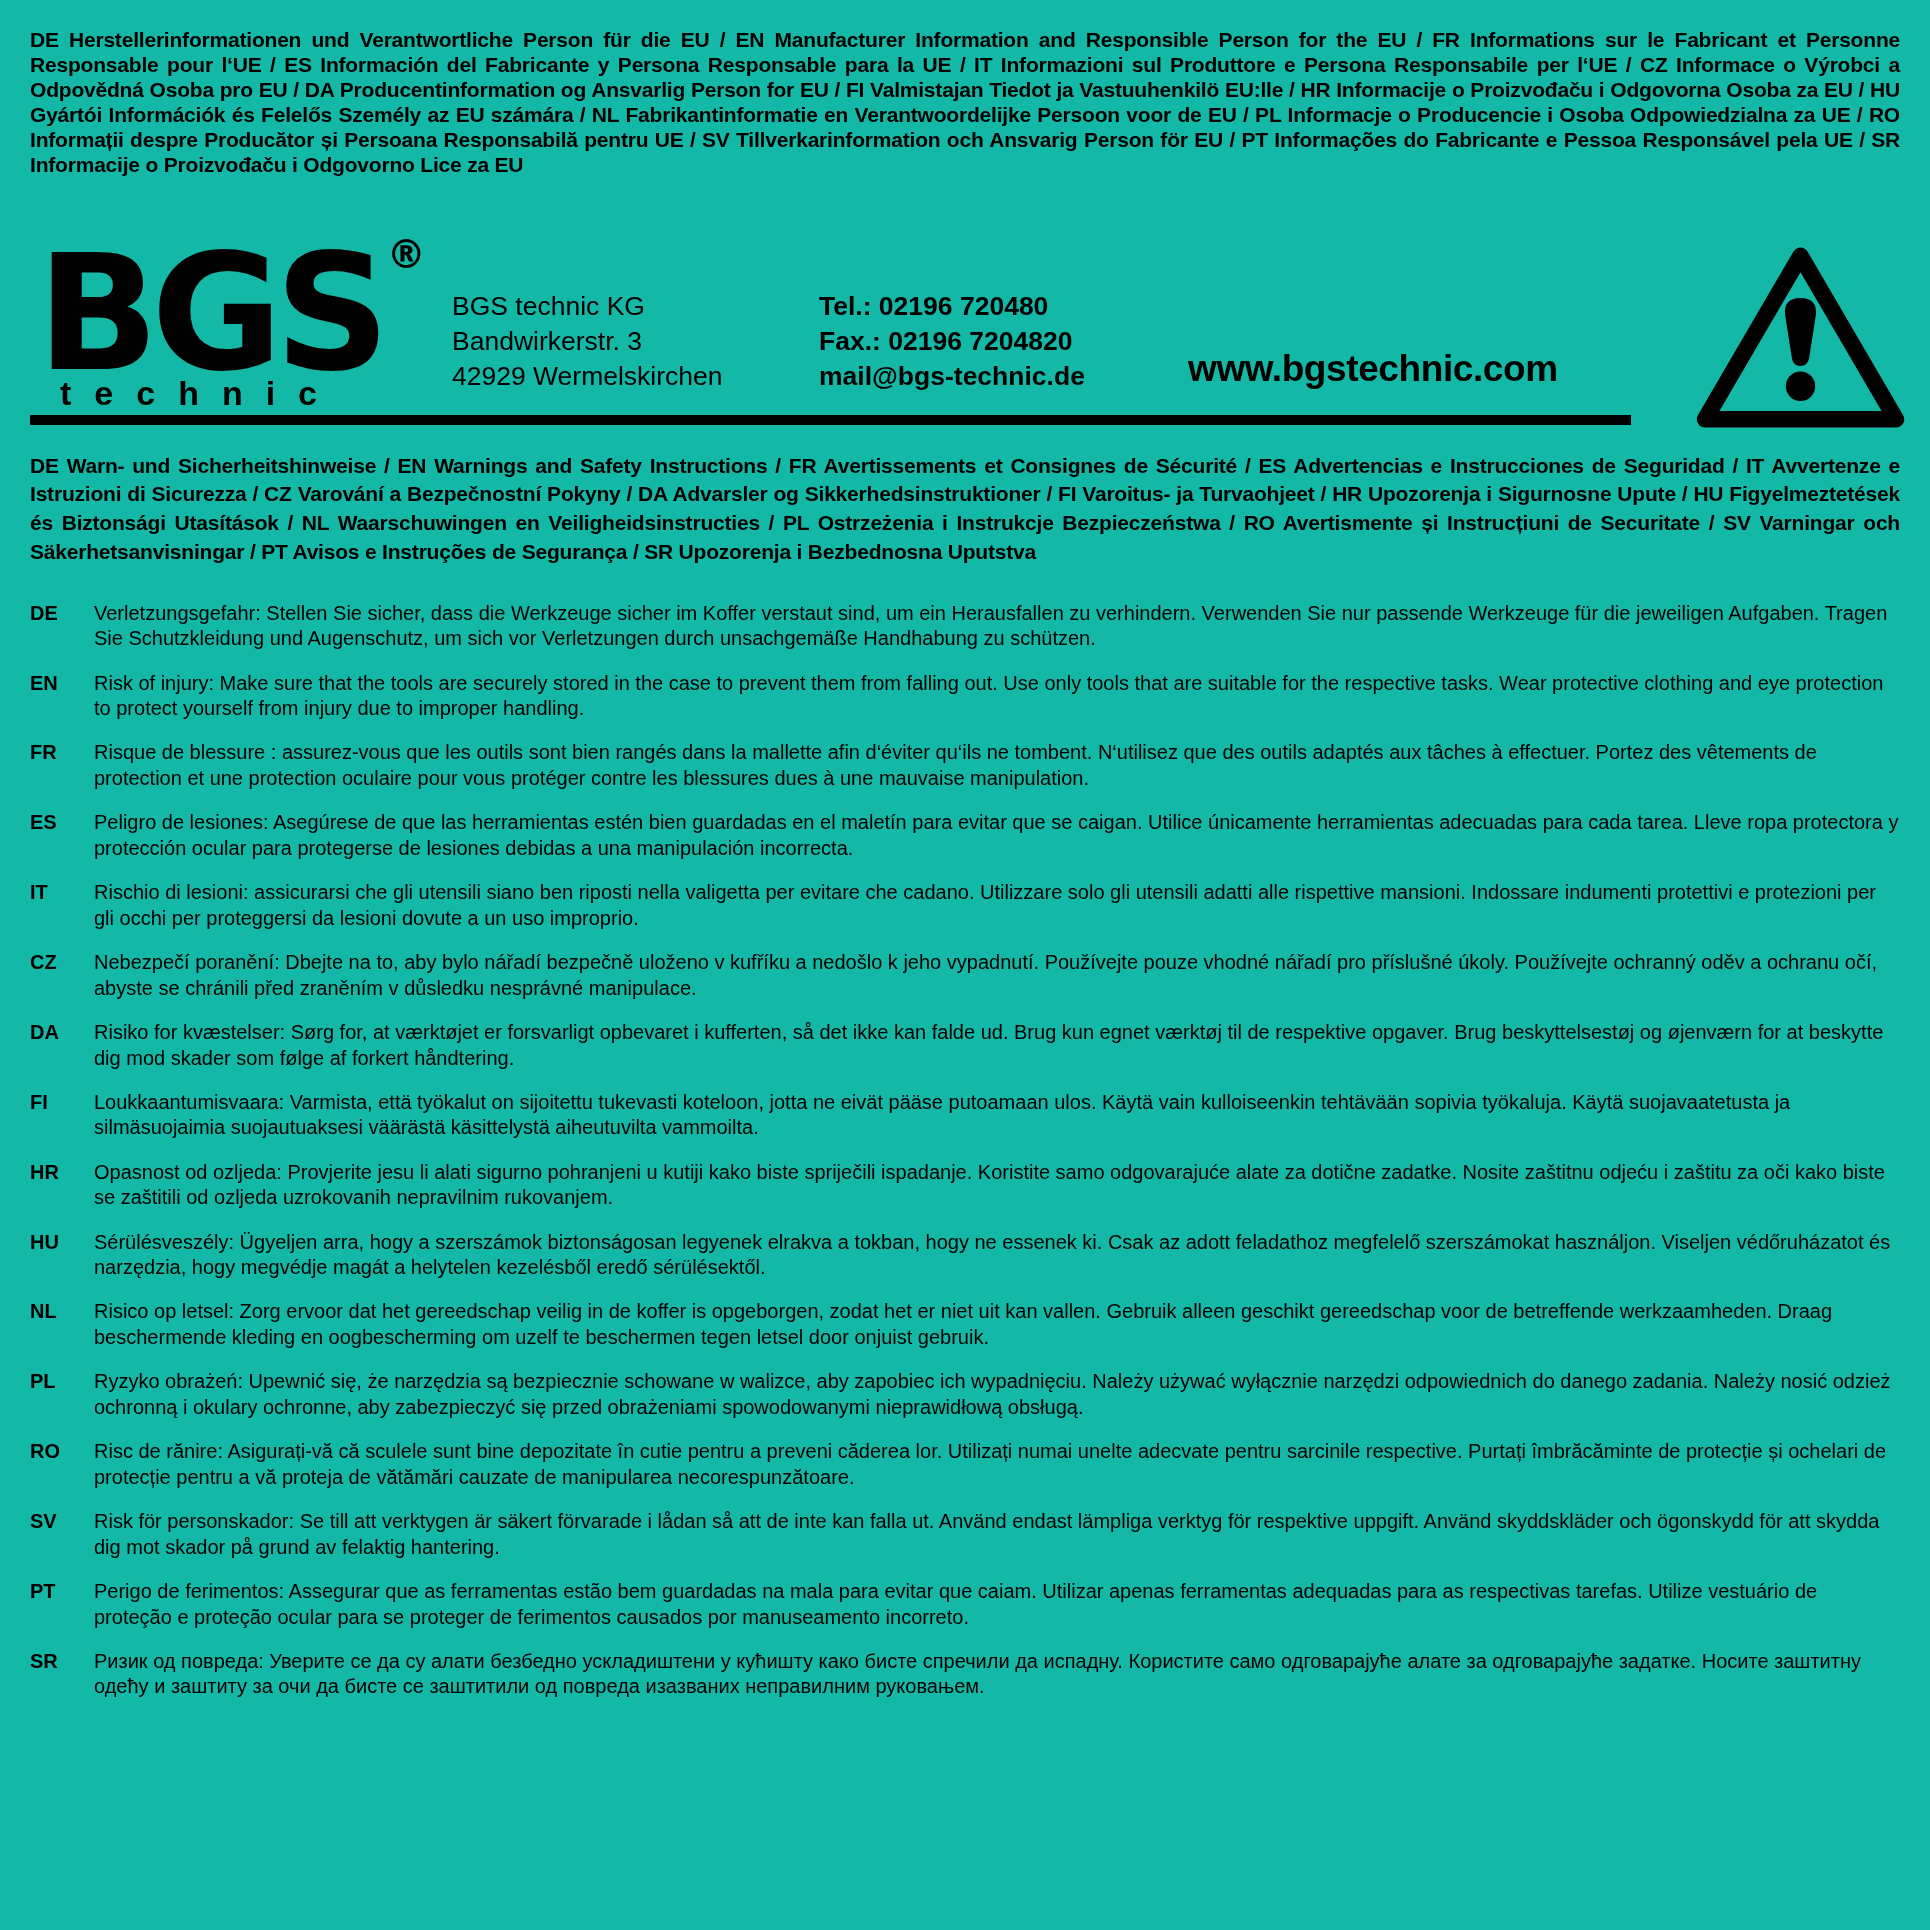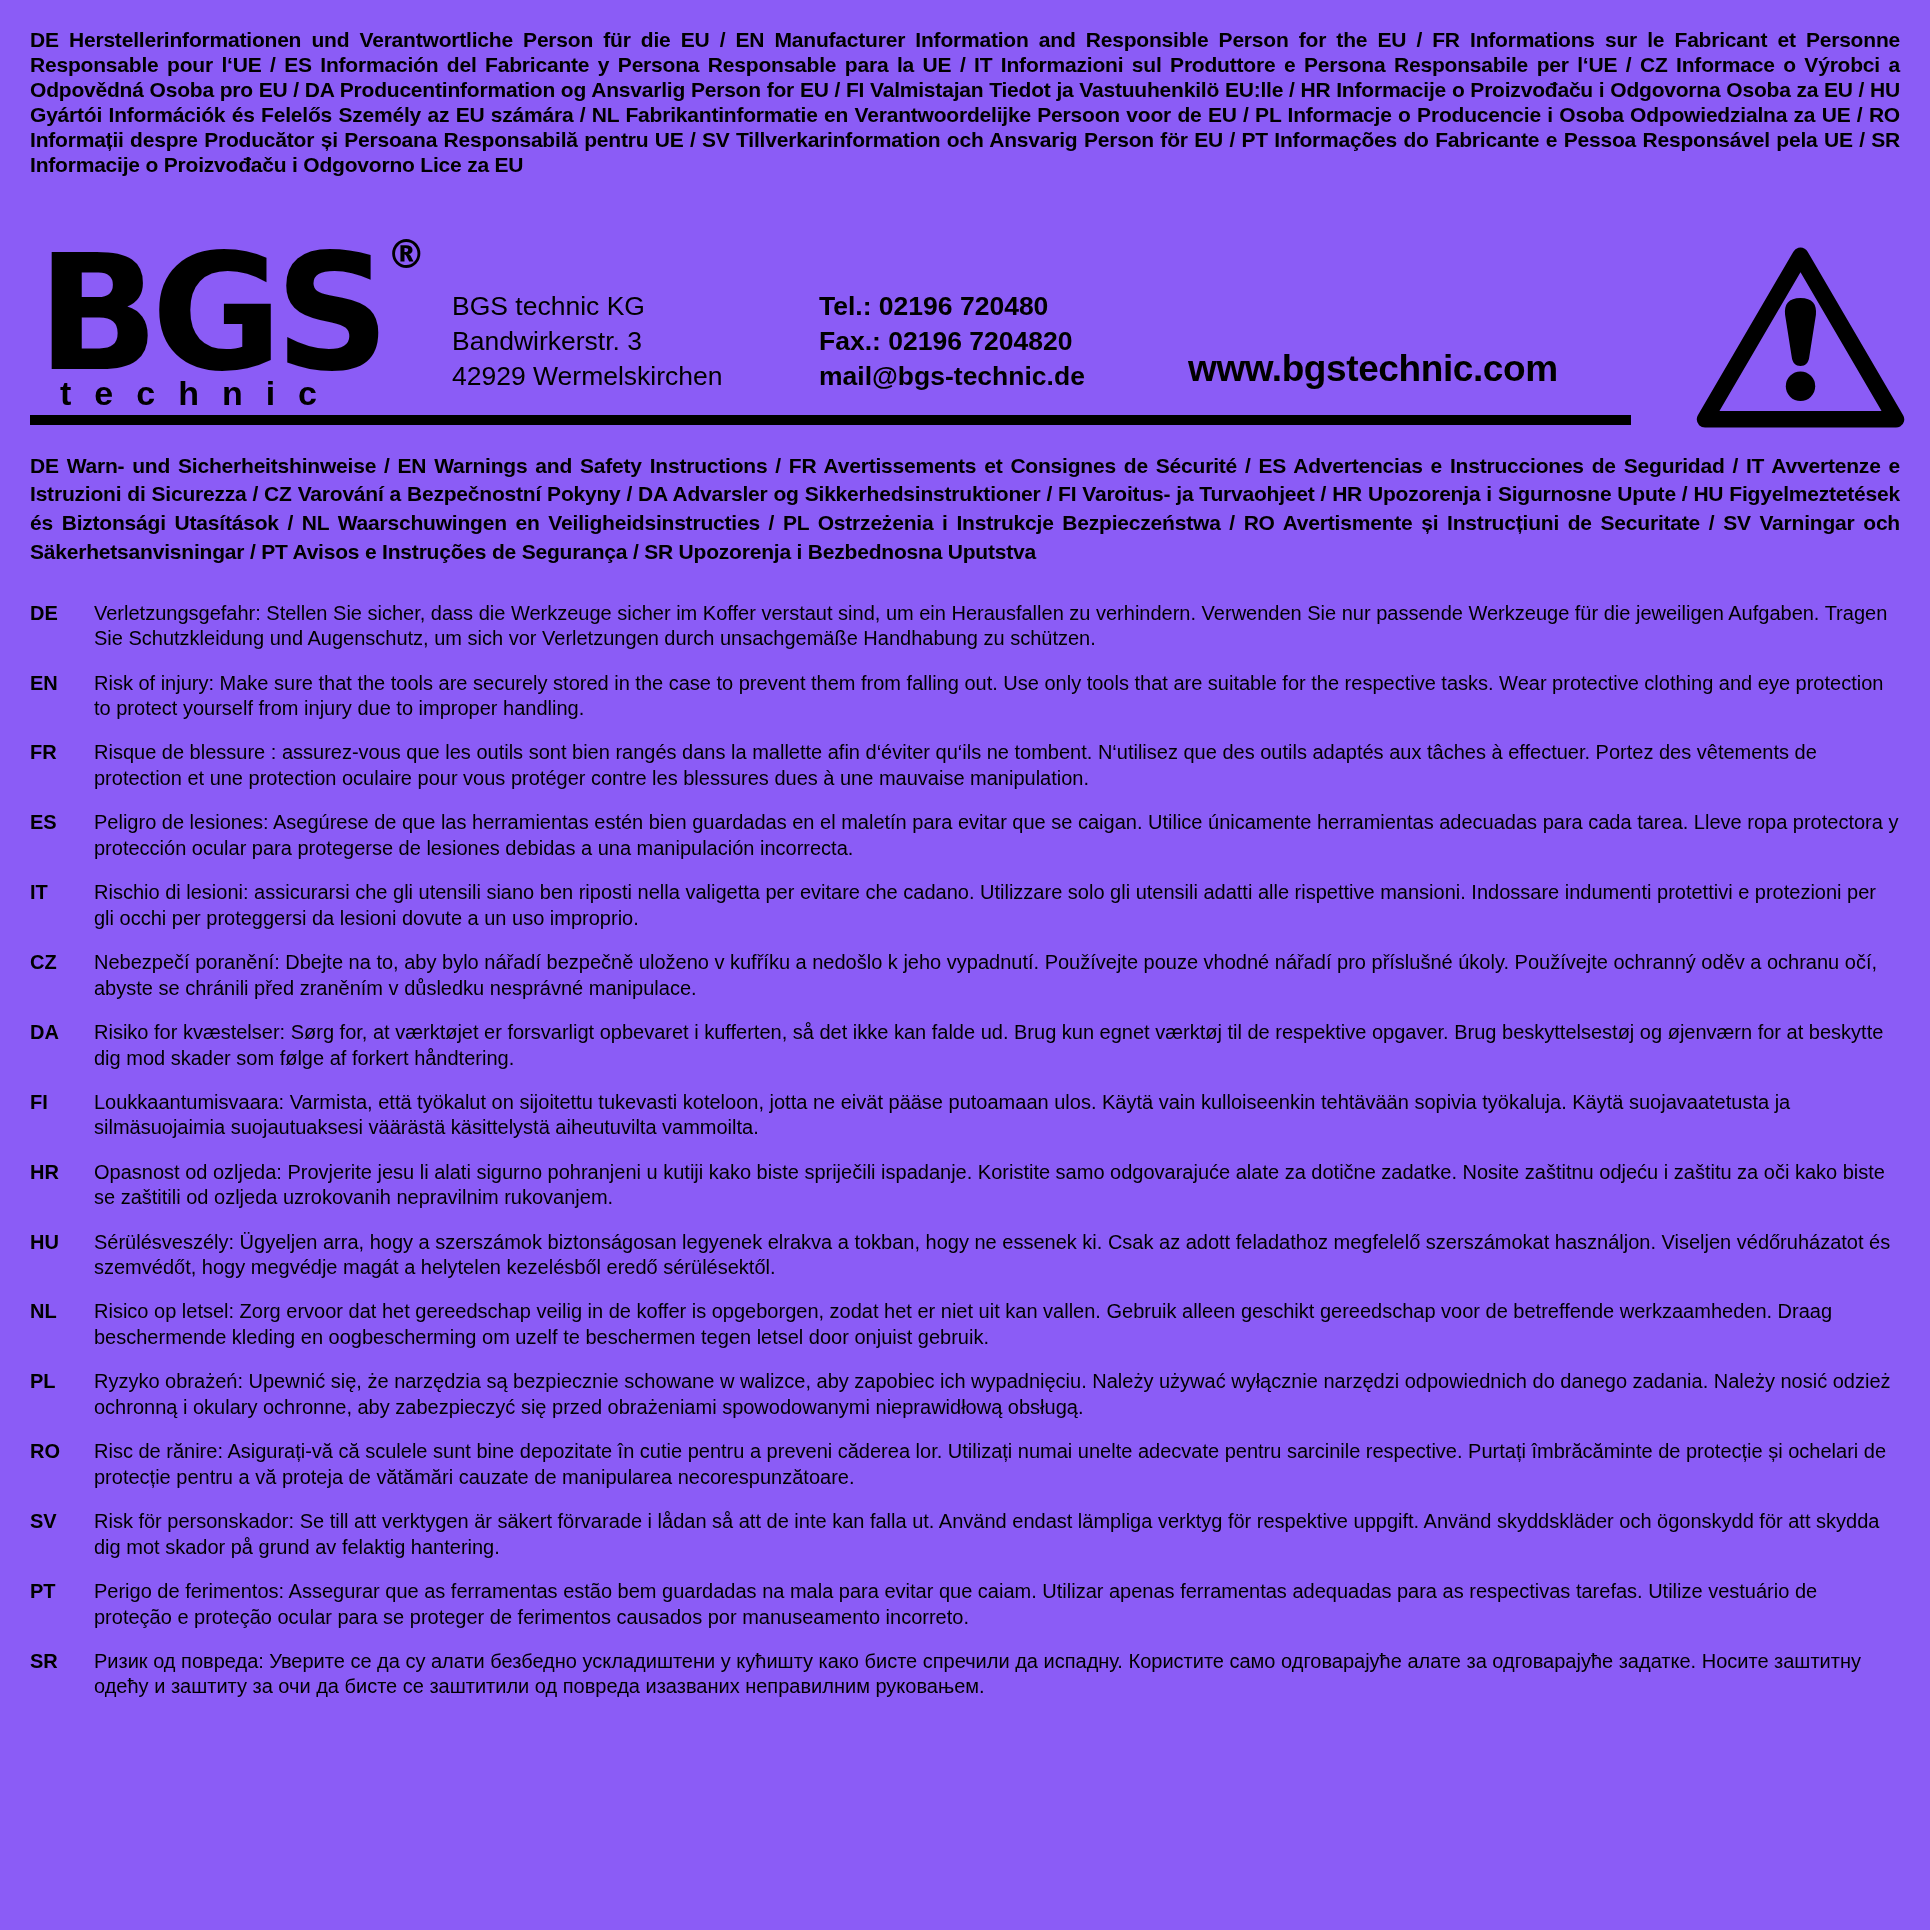--- a/index.html
+++ b/index.html
@@ -6,21 +6,21 @@
   body {
     width: 1930px; height: 1930px;
     font-family: "Liberation Sans", sans-serif;
     color: #000000;
     -webkit-font-smoothing: antialiased;
   }
   .page {
     box-sizing: border-box;
     width: 1930px; height: 1930px;
     padding: 26.5px 30px 0 30px;
-    background: #8b5cf6;
+    background: #14b8a6;
     overflow: hidden;
   }
   .hdr {
     font-size: 21px;
     font-weight: bold;
     line-height: 1.2;
     text-align: justify;
     letter-spacing: -0.2px;
   }
   .brand-row {
@@ -170,21 +170,21 @@
     <div class="warn-row">
         <span class="lang">FI</span>
         <span class="txt">Loukkaantumisvaara: Varmista, että työkalut on sijoitettu tukevasti koteloon, jotta ne eivät pääse putoamaan ulos. Käytä vain kulloiseenkin tehtävään sopivia työkaluja. Käytä suojavaatetusta ja silmäsuojaimia suojautuaksesi väärästä käsittelystä aiheutuvilta vammoilta.</span>
       </div>
     <div class="warn-row">
         <span class="lang">HR</span>
         <span class="txt">Opasnost od ozljeda: Provjerite jesu li alati sigurno pohranjeni u kutiji kako biste spriječili ispadanje. Koristite samo odgovarajuće alate za dotične zadatke. Nosite zaštitnu odjeću i zaštitu za oči kako biste se zaštitili od ozljeda uzrokovanih nepravilnim rukovanjem.</span>
       </div>
     <div class="warn-row">
         <span class="lang">HU</span>
-        <span class="txt">Sérülésveszély: Ügyeljen arra, hogy a szerszámok biztonságosan legyenek elrakva a tokban, hogy ne essenek ki. Csak az adott feladathoz megfelelő szerszámokat használjon. Viseljen védőruházatot és szemvédőt, hogy megvédje magát a helytelen kezelésből eredő sérülésektől.</span>
+        <span class="txt">Sérülésveszély: Ügyeljen arra, hogy a szerszámok biztonságosan legyenek elrakva a tokban, hogy ne essenek ki. Csak az adott feladathoz megfelelő szerszámokat használjon. Viseljen védőruházatot és narzędzia, hogy megvédje magát a helytelen kezelésből eredő sérülésektől.</span>
       </div>
     <div class="warn-row">
         <span class="lang">NL</span>
         <span class="txt">Risico op letsel: Zorg ervoor dat het gereedschap veilig in de koffer is opgeborgen, zodat het er niet uit kan vallen. Gebruik alleen geschikt gereedschap voor de betreffende werkzaamheden. Draag beschermende kleding en oogbescherming om uzelf te beschermen tegen letsel door onjuist gebruik.</span>
       </div>
     <div class="warn-row">
         <span class="lang">PL</span>
         <span class="txt">Ryzyko obrażeń: Upewnić się, że narzędzia są bezpiecznie schowane w walizce, aby zapobiec ich wypadnięciu. Należy używać wyłącznie narzędzi odpowiednich do danego zadania. Należy nosić odzież ochronną i okulary ochronne, aby zabezpieczyć się przed obrażeniami spowodowanymi nieprawidłową obsługą.</span>
       </div>
     <div class="warn-row">

